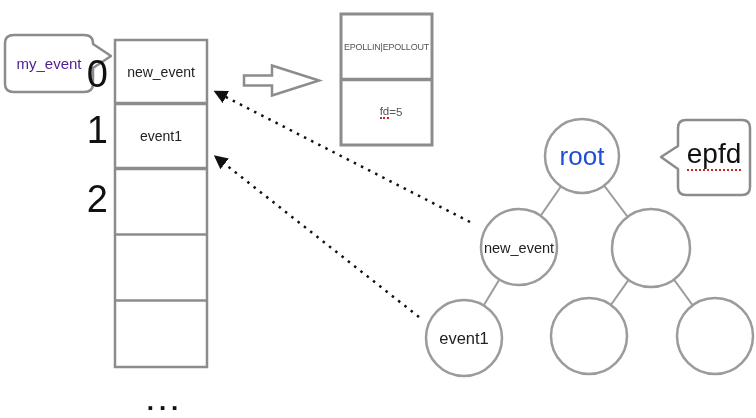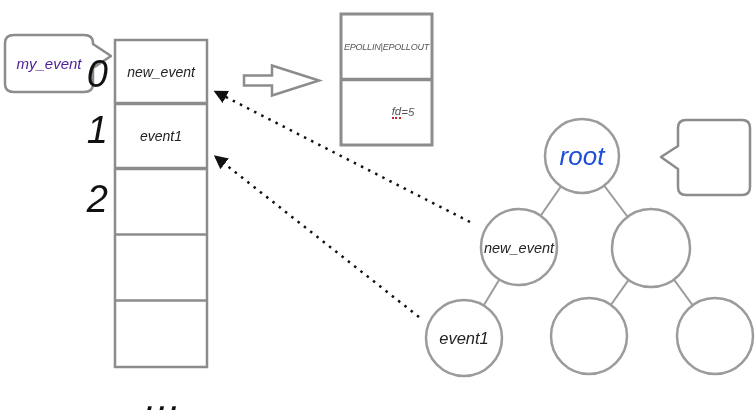--- a/index.html
+++ b/index.html
@@ -15,21 +15,20 @@
   }
   .canvas svg { position: absolute; left: 0; top: 0; }
   .lbl {
     position: absolute;
     display: flex;
     align-items: center;
     justify-content: center;
     text-align: left;
     white-space: nowrap;
     color: #1a1a1a;
-    font-style: italic;
   }
   .callout-text { font-size: 15px; color: #4c1d95; }
   .idx { font-size: 38px; line-height: 30px; justify-content: flex-end; color: #111; }
   .cell-text { font-size: 14px; color: #222; }
   .struct-text { font-size: 9px; color: #555; letter-spacing: -0.2px; }
   .fd-text { font-size: 11.5px; color: #555; }
   .underline-red { border-bottom: 2px dotted #cc2222; line-height: 1.05; }
   .root-text { font-size: 26px; color: #1d4ed8; }
   .node-text-sm { font-size: 14.5px; color: #222; }
   .node-text-md { font-size: 16.5px; color: #222; }
@@ -76,35 +75,38 @@
 
     <path d="M244,75.5 L272,75.5 L272,65.5 L319,80.5 L272,95.5 L272,85.5 L244,85.5 Z" fill="#ffffff" stroke="#8c8c8c" stroke-width="2.5"></path>
 
     <path d="M14,35 L84,35 Q93,35 93,43 L93,44 L111,56 L93,68 L93,84 Q93,92 84,92 L14,92 Q5,92 5,84 L5,43 Q5,35 14,35 Z" fill="#ffffff" stroke="#8c8c8c" stroke-width="2.5" stroke-linejoin="round"></path>
 
     <path d="M686,120 L742,120 Q750,120 750,128 L750,187 Q750,195 742,195 L686,195 Q678,195 678,187 L678,169 L661,157 L678,146 L678,128 Q678,120 686,120 Z" fill="#ffffff" stroke="#8c8c8c" stroke-width="2.5" stroke-linejoin="round"></path>
   </svg>
 
   <div class="lbl callout-text" style="left:5px; top:35px; width:88px; height:57px;">my_event</div>
 
+  <div class="lbl epfd-text" style="left:678px; top:129px; width:72px; height:52px;">
+      <span class="underline-red">epfd</span>
+    </div>
 
   <div class="lbl idx" style="left:74px; top:59px; width:34px; height:30px;">0</div>
   <div class="lbl idx" style="left:74px; top:115px; width:34px; height:30px;">1</div>
   <div class="lbl idx" style="left:74px; top:184px; width:34px; height:30px;">2</div>
 
   <div class="lbl cell-text" style="left:117px; top:42px; width:88px; height:60px;">new_event</div>
   <div class="lbl cell-text" style="left:117px; top:106px; width:88px; height:60px;">event1</div>
   <div class="lbl cell-text" style="left:117px; top:171px; width:88px; height:60px;"></div>
   <div class="lbl cell-text" style="left:117px; top:237px; width:88px; height:60px;"></div>
   <div class="lbl cell-text" style="left:117px; top:303px; width:88px; height:60px;"></div>
 
   <div class="lbl ellipsis" style="left:140px; top:393px; width:50px; height:16px;">...</div>
 
   <div class="lbl struct-text" style="left:342px; top:16px; width:89px; height:62px;">EPOLLIN|EPOLLOUT</div>
-  <div class="lbl fd-text" style="left:349px; top:81px; width:108px; height:62px;">
+  <div class="lbl fd-text" style="left:337px; top:81px; width:108px; height:62px;">
       <span class="underline-red">fd</span>
       <span>=5</span>
     </div>
 
   <div class="lbl root-text" style="left:542px; top:141px; width:80px; height:30px;">root</div>
   <div class="lbl node-text-sm" style="left:477px; top:239px; width:84px; height:18px;">new_event</div>
   <div class="lbl node-text-md" style="left:424px; top:328px; width:80px; height:20px;">event1</div>
 
 </div>
 

